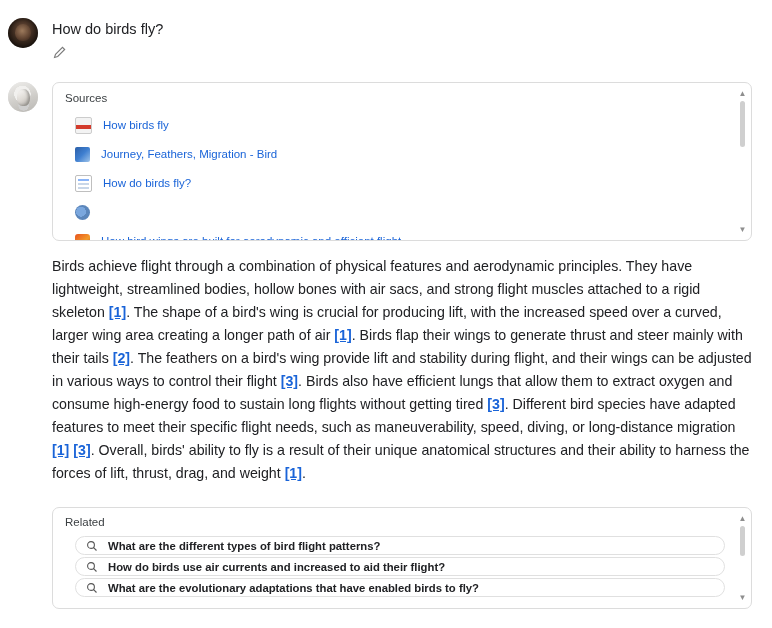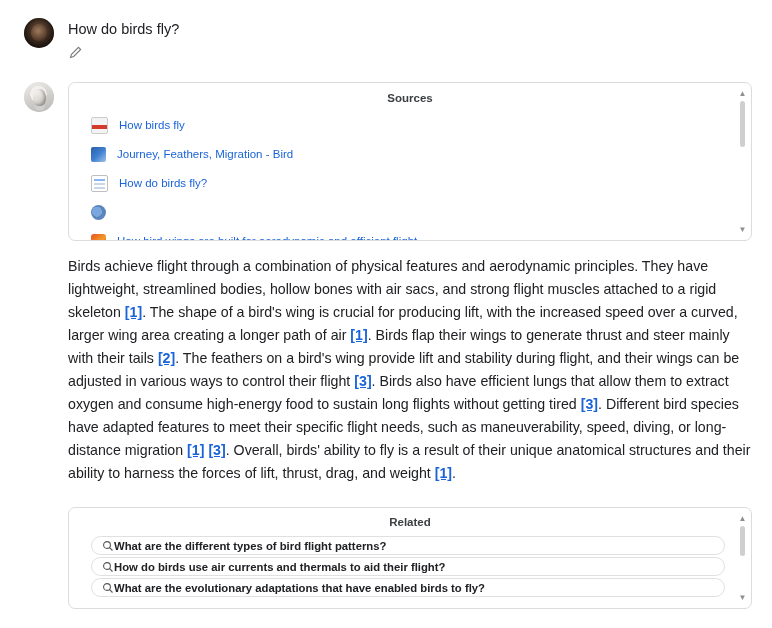--- a/index.html
+++ b/index.html
@@ -12,21 +12,21 @@
     background: #ffffff;
     font-family: "Liberation Sans", sans-serif;
     color: #1f1f1f;
     overflow: hidden;
   }
   .page {
     position: relative;
     width: 772px;
     height: 628px;
     box-sizing: border-box;
-    padding: 18px 20px 0 24px;
+    padding: 18px 20px 0 8px;
   }
 
   
   .user-row {
     display: flex;
     align-items: flex-start;
     gap: 14px;
   }
   .avatar {
     width: 30px;
@@ -105,24 +105,23 @@
     position: relative;
     box-sizing: border-box;
   }
   .sources-panel {
     height: 159px;
     padding: 9px 12px 0 12px;
     overflow: hidden;
   }
   .panel-title {
     font-size: 11.5px;
-    font-weight: bold;
+    font-weight: normal;
     color: #3c4043;
     margin-bottom: 8px;
-    text-align: center;
   }
   .source-item {
     display: flex;
     align-items: center;
     gap: 11px;
     height: 26px;
     margin-bottom: 3px;
     padding-left: 10px;
   }
   .favicon {
@@ -193,20 +192,21 @@
   
   .related-panel {
     margin-top: 22px;
     height: 102px;
     padding: 8px 12px 0 12px;
     overflow: hidden;
   }
   .related-item {
     display: flex;
     align-items: center;
+    gap: 10px;
     height: 19px;
     margin-bottom: 2px;
     margin-left: 10px;
     margin-right: 14px;
     border: 1px solid #e0e0e0;
     border-radius: 10px;
     padding: 0 10px;
     box-sizing: border-box;
     background: #fff;
   }
@@ -294,21 +294,21 @@
           <span class="related-text">What are the different types of bird flight patterns?</span>
         </div>
 
         <div class="related-item">
           <span class="q-icon">
             <svg viewBox="0 0 12 12" width="12" height="12" fill="none" stroke="#555" stroke-width="1.1">
               <circle cx="5" cy="5" r="3.4"></circle>
                 <path d="M7.6 7.6L10.5 10.5"></path>
             </svg>
           </span>
-          <span class="related-text">How do birds use air currents and thermals to aid their flight?</span>
+          <span class="related-text">How do birds use air currents and increased to aid their flight?</span>
         </div>
 
         <div class="related-item">
           <span class="q-icon">
             <svg viewBox="0 0 12 12" width="12" height="12" fill="none" stroke="#555" stroke-width="1.1">
               <circle cx="5" cy="5" r="3.4"></circle>
                 <path d="M7.6 7.6L10.5 10.5"></path>
             </svg>
           </span>
           <span class="related-text">What are the evolutionary adaptations that have enabled birds to fly?</span>

